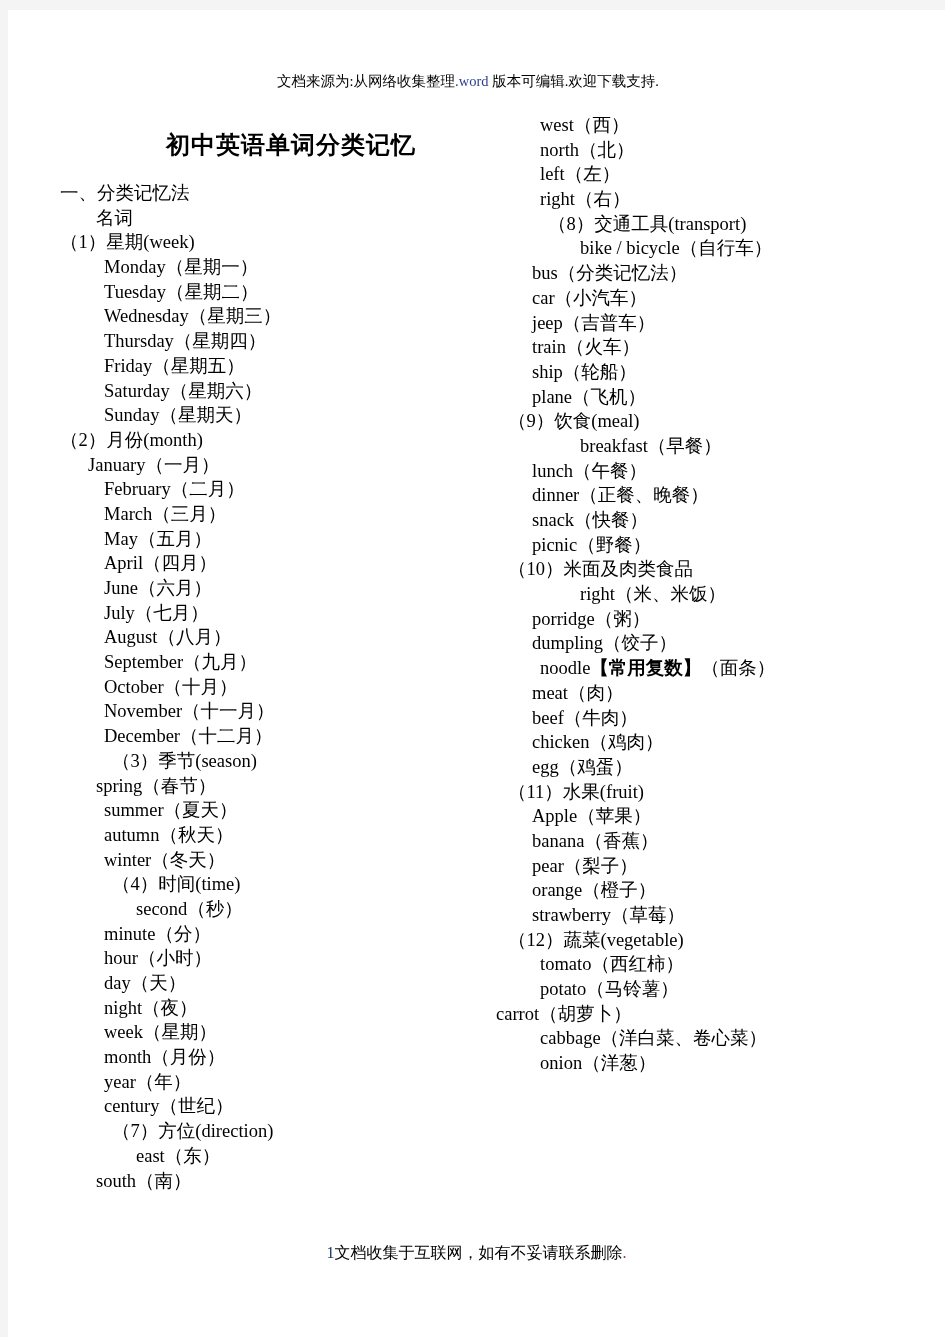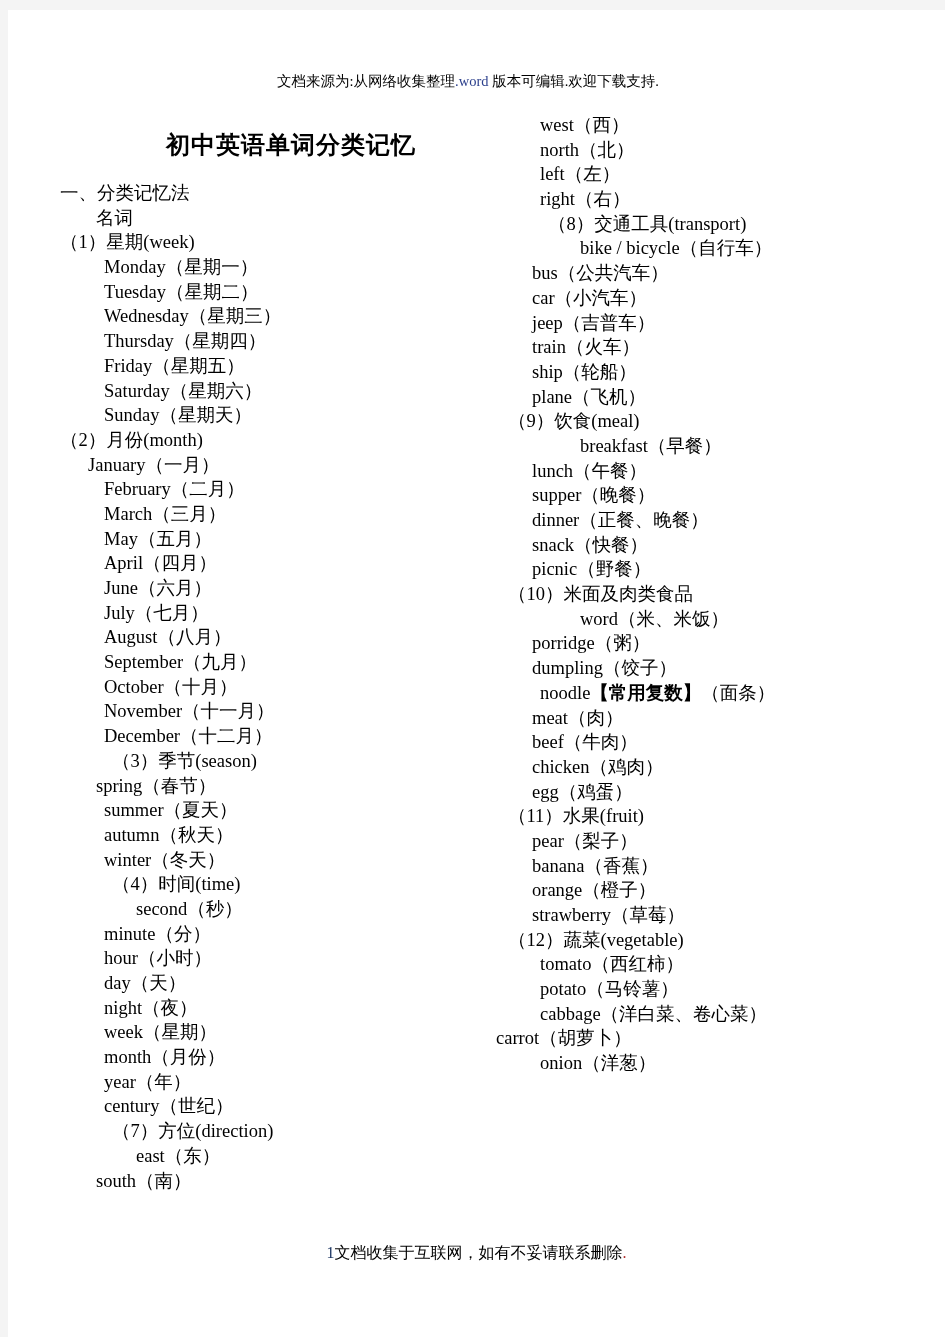--- a/index.html
+++ b/index.html
@@ -145,52 +145,52 @@
       <span class="ln i4">south（南）</span>
     </div>
 
   <div class="col col-right" id="right-column">
       <span class="ln i5">west（西）</span>
       <span class="ln i5">north（北）</span>
       <span class="ln i5">left（左）</span>
       <span class="ln i5">right（右）</span>
       <span class="ln i6">（8）交通工具(transport)</span>
       <span class="ln i10">bike / bicycle（自行车）</span>
-      <span class="ln i4">bus（公共汽车）</span>
+      <span class="ln i4">bus（分类记忆法）</span>
       <span class="ln i4">car（小汽车）</span>
       <span class="ln i4">jeep（吉普车）</span>
       <span class="ln i4">train（火车）</span>
       <span class="ln i4">ship（轮船）</span>
       <span class="ln i4">plane（飞机）</span>
       <span class="ln i1">（9）饮食(meal)</span>
       <span class="ln i10">breakfast（早餐）</span>
       <span class="ln i4">lunch（午餐）</span>
-      <span class="ln i4">supper（晚餐）</span>
       <span class="ln i4">dinner（正餐、晚餐）</span>
       <span class="ln i4">snack（快餐）</span>
       <span class="ln i4">picnic（野餐）</span>
       <span class="ln i1">（10）米面及肉类食品</span>
-      <span class="ln i10">word（米、米饭）</span>
+      <span class="ln i10">right（米、米饭）</span>
       <span class="ln i4">porridge（粥）</span>
       <span class="ln i4">dumpling（饺子）</span>
       <span class="ln i5"><span>noodle</span><span class="bold">【常用复数】</span><span>（面条）</span></span>
       <span class="ln i4">meat（肉）</span>
       <span class="ln i4">beef（牛肉）</span>
       <span class="ln i4">chicken（鸡肉）</span>
       <span class="ln i4">egg（鸡蛋）</span>
       <span class="ln i1">（11）水果(fruit)</span>
+      <span class="ln i4">Apple（苹果）</span>
+      <span class="ln i4">banana（香蕉）</span>
       <span class="ln i4">pear（梨子）</span>
-      <span class="ln i4">banana（香蕉）</span>
       <span class="ln i4">orange（橙子）</span>
       <span class="ln i4">strawberry（草莓）</span>
       <span class="ln i1">（12）蔬菜(vegetable)</span>
       <span class="ln i5">tomato（西红柿）</span>
       <span class="ln i5">potato（马铃薯）</span>
+      <span class="ln i0">carrot（胡萝卜）</span>
       <span class="ln i5">cabbage（洋白菜、卷心菜）</span>
-      <span class="ln i0">carrot（胡萝卜）</span>
       <span class="ln i5">onion（洋葱）</span>
     </div>
 
   <div class="footer">
     <span class="pnum">1</span><span>文档收集于互联网，如有不妥请联系删除</span><span class="dot">.</span>
   </div>
 
 </div>
 
 </body></html>

